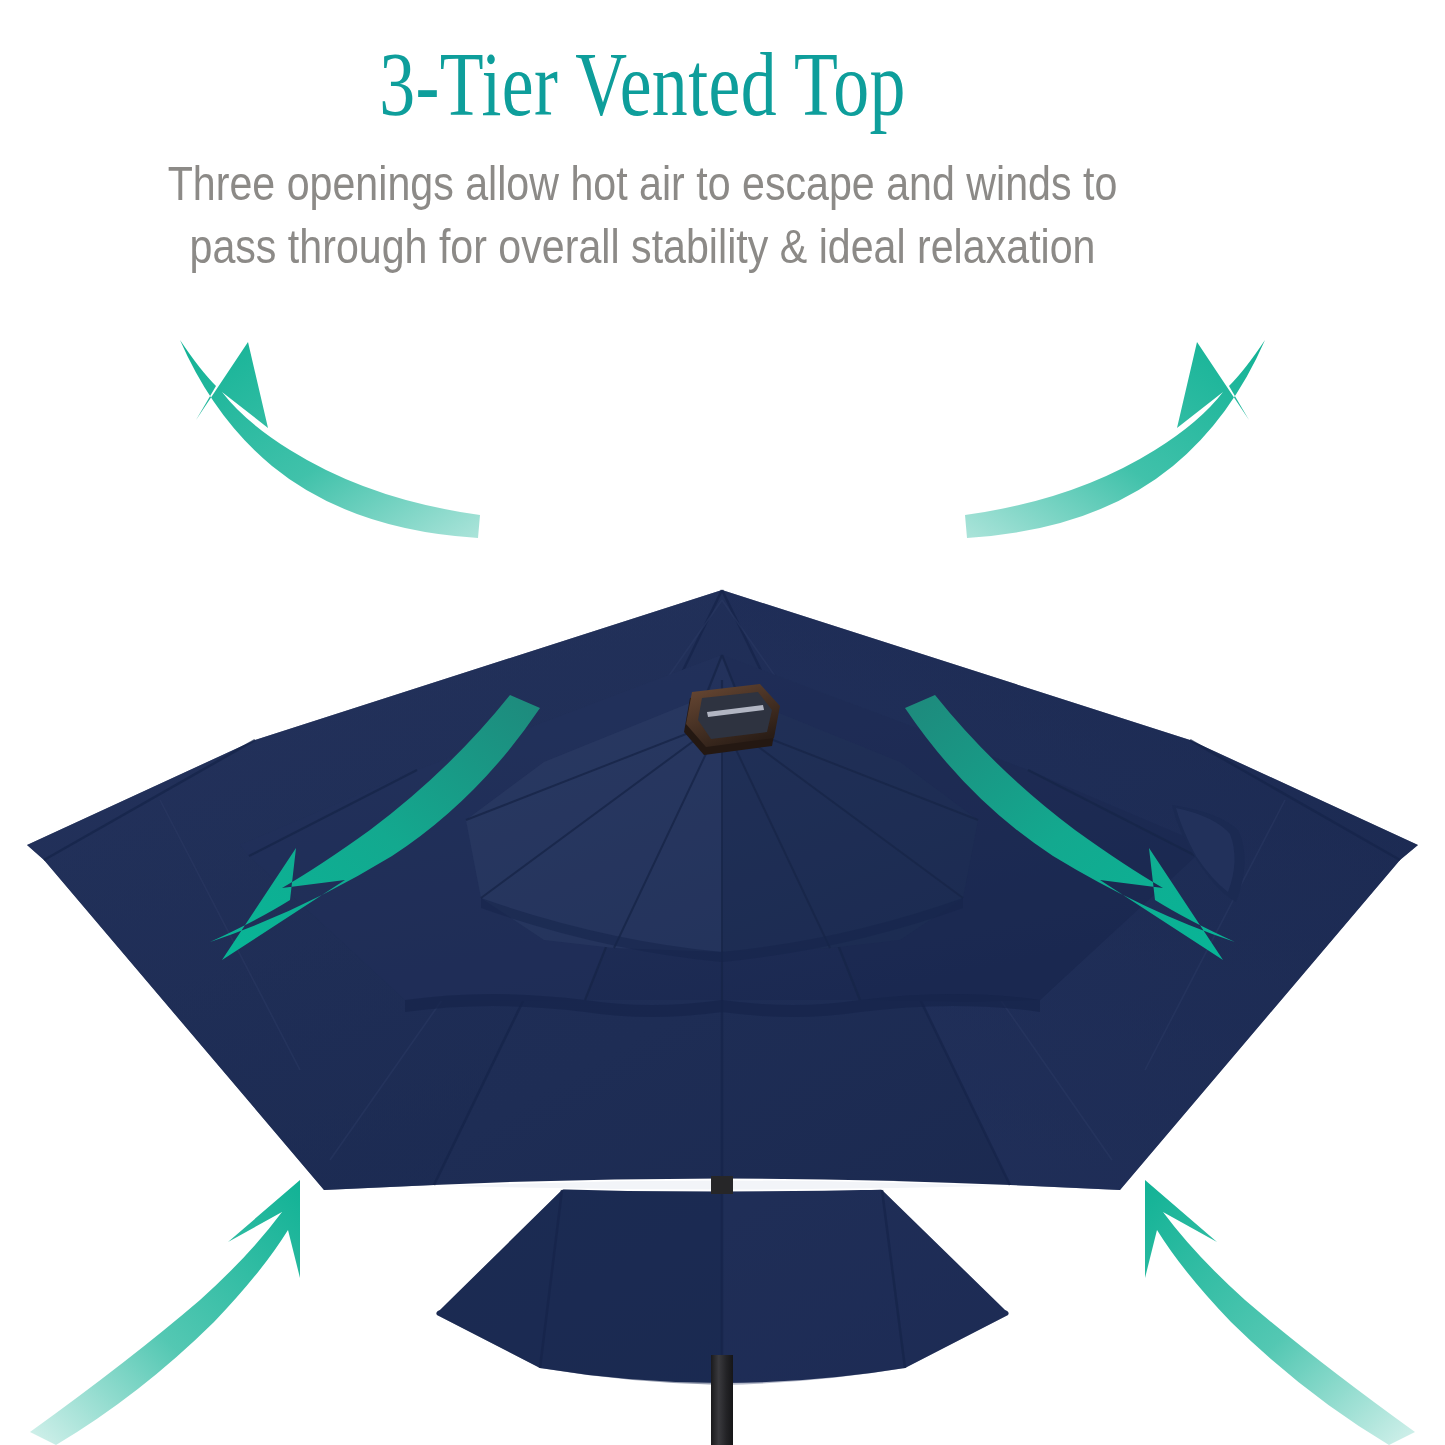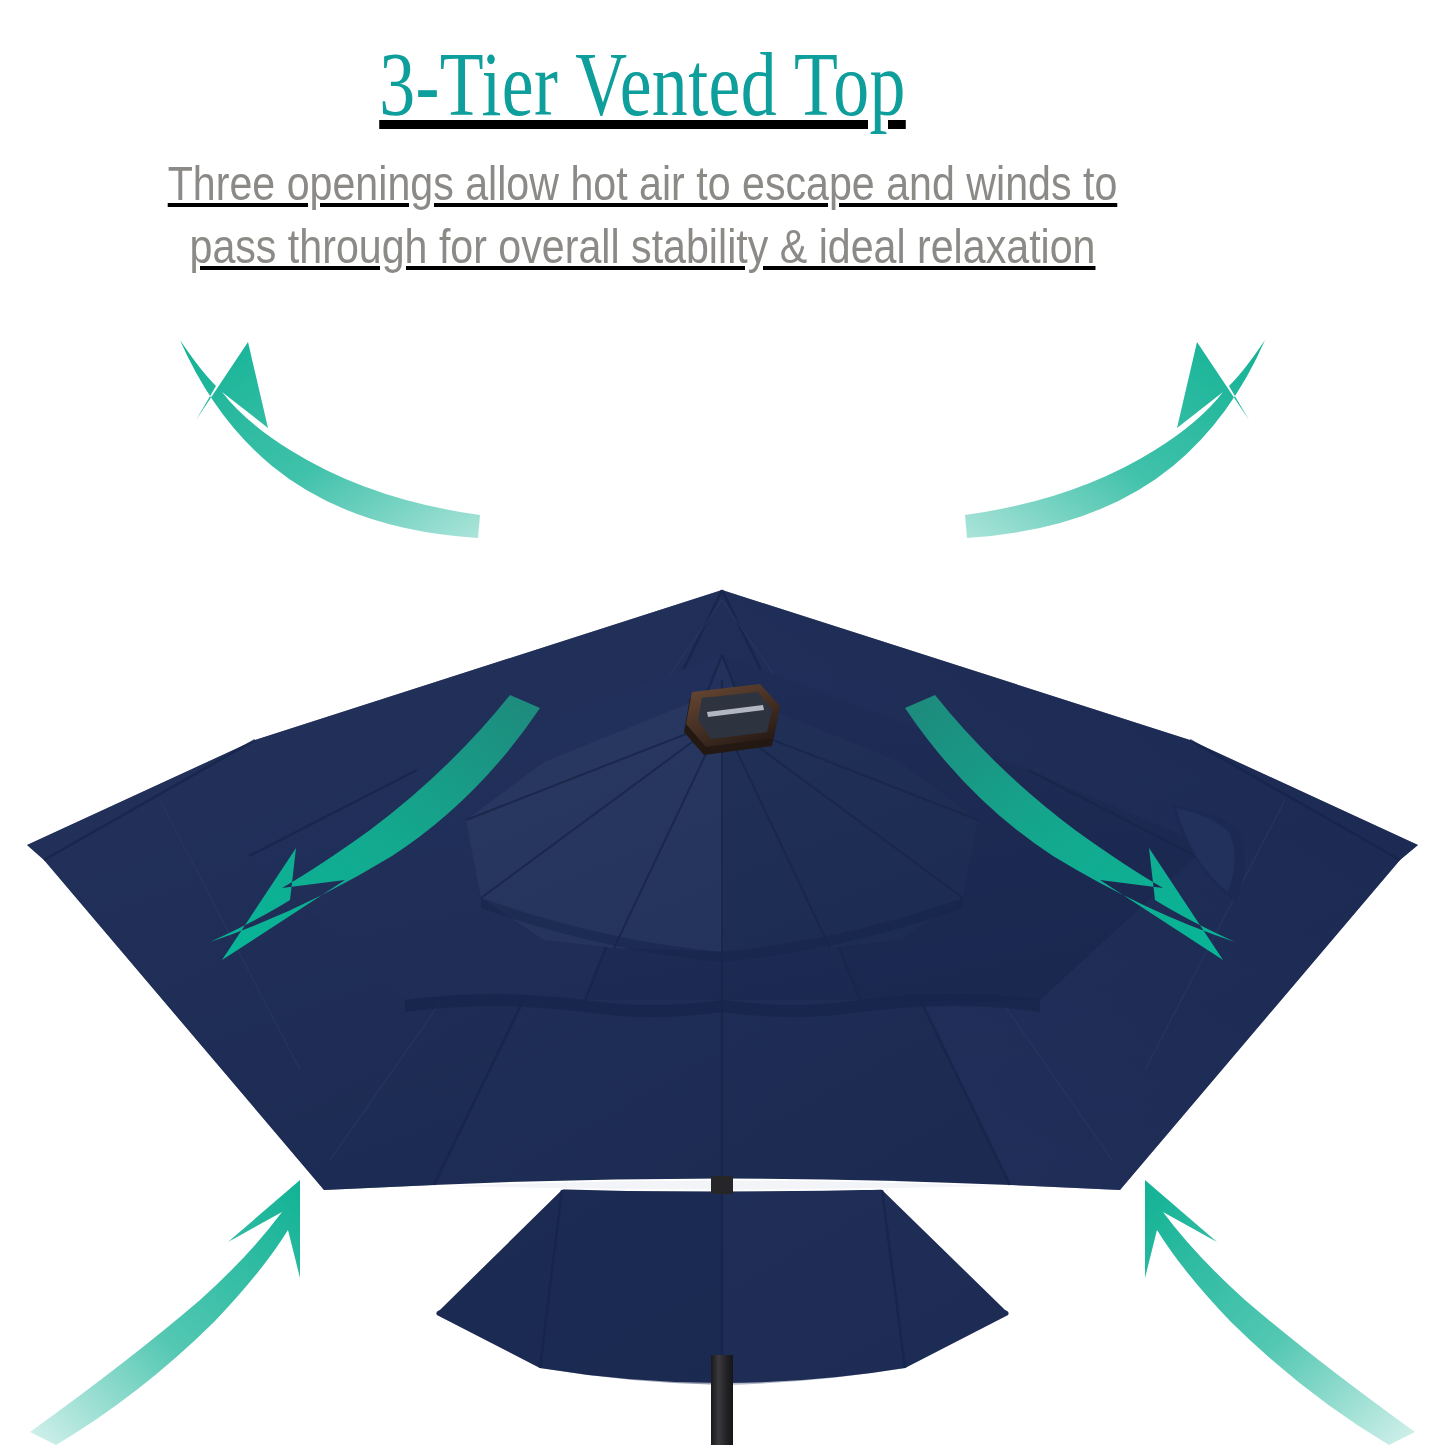--- a/index.html
+++ b/index.html
@@ -12,21 +12,20 @@
   }
   #infographic{
     position:absolute;inset:0;
     width:1445px;height:1445px;
     background:#ffffff;
   }
   
   .header{
     position:absolute;top:0;left:0;width:1285px;
     text-align:center;
-    text-decoration:underline;
   }
   .title{
     margin:0;
     padding-top:38px;
     font-family:"Liberation Serif", serif;
     font-size:92px;
     line-height:1.0;
     font-weight:400;
     color:#0E9E9B;
     letter-spacing:0.5px;

